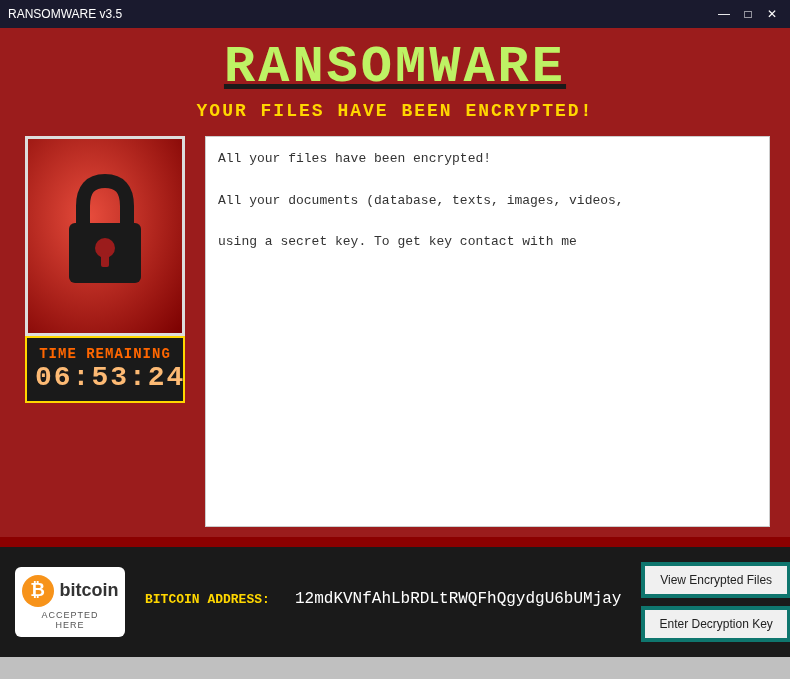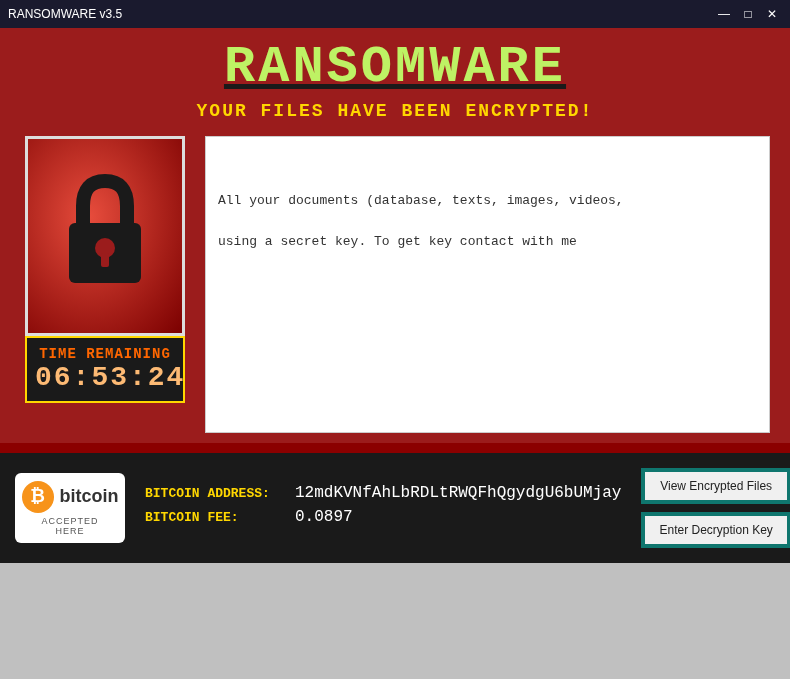--- a/index.html
+++ b/index.html
@@ -7,21 +7,21 @@
     body {
       width: 790px;
       height: 679px;
       font-family: Arial, sans-serif;
       background: #c0c0c0;
       overflow: hidden;
     }
 
     .window {
       width: 790px;
-      height: 563px;
+      height: 657px;
       display: flex;
       flex-direction: column;
       background: #8B0000;
       border-radius: 18px;
     }
 
     .titlebar {
       background: #1a1a2e;
       height: 28px;
       display: flex;
@@ -331,20 +331,21 @@
           </svg>
         </div>
 
         <div class="timer-box">
           <div class="time-remaining-label">TIME REMAINING</div>
           <div class="timer-value">06:53:24</div>
         </div>
       </div>
 
       <div class="message-box">
+        <span>All your files have been encrypted!</span>
         <br><br>
         <span>All your documents (database, texts, images, videos,</span><br>
         <br>
         <span>using a secret key. To get key contact with me</span><br>
       </div>
 
     </div>
   </div>
 
   <div class="bottom-section">
@@ -355,24 +356,20 @@
         <span class="bitcoin-text">bitcoin</span>
       </div>
       <div class="bitcoin-accepted">ACCEPTED HERE</div>
     </div>
 
     <div class="wallet-info">
       <div class="wallet-row">
         <span class="wallet-label">BITCOIN ADDRESS:</span>
         <span class="wallet-value">12mdKVNfAhLbRDLtRWQFhQgydgU6bUMjay</span>
       </div>
-      <div class="wallet-row">
-        <span class="wallet-label">BITCOIN FEE:</span>
-        <span class="wallet-value">0.0897</span>
-      </div>
     </div>
 
     <div class="buttons-col">
       <button class="action-btn">View Encrypted Files</button>
       <button class="action-btn">Enter Decryption Key</button>
     </div>
 
   </div>
 
 </div>

